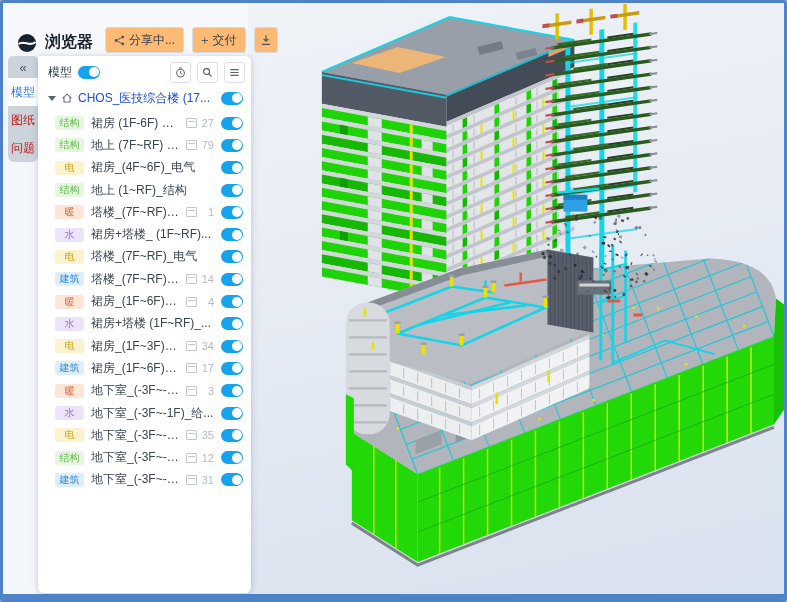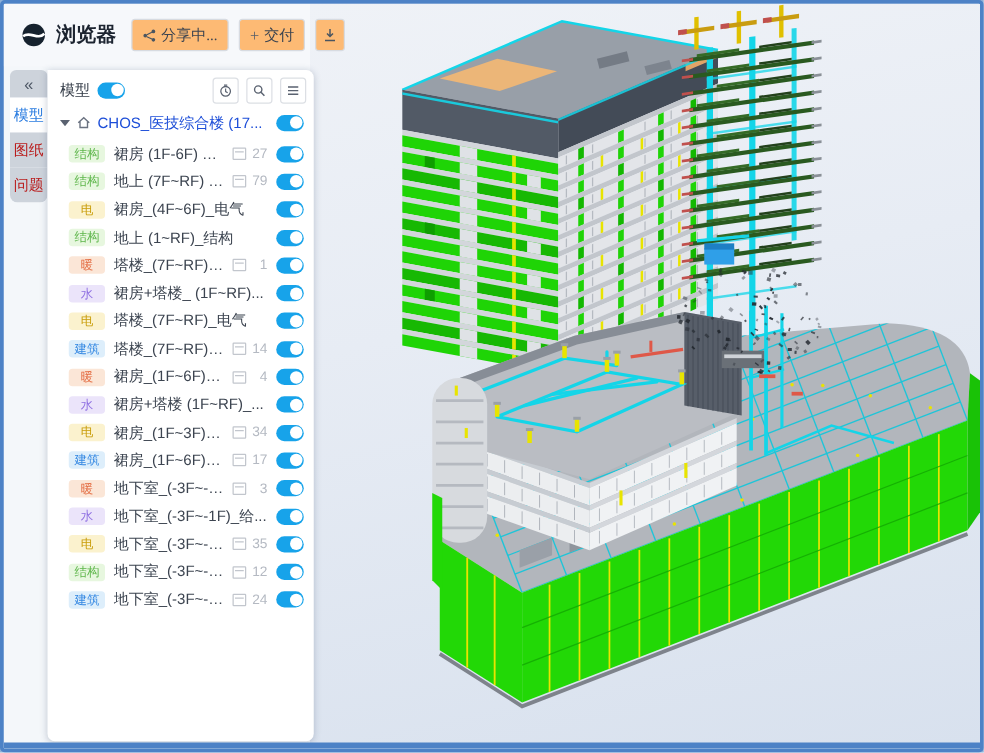--- a/index.html
+++ b/index.html
@@ -7,21 +7,21 @@
           background:#f4f7fa;overflow:hidden;}
   .bottom-strip{position:absolute;left:0;right:0;bottom:0;height:5px;background:#4d82c6;z-index:40;}
 
   
   .viewport{position:absolute;left:245px;top:0;right:0;bottom:3px;
             background:linear-gradient(168deg,#eff2f7 0%,#e7ecf4 40%,#d8e1ee 100%);}
   .viewport svg{position:absolute;inset:0;width:100%;height:100%;}
 
   
   .topbar{position:absolute;left:0;top:0;width:245px;height:50px;background:#f6f8fb;z-index:5;
-          display:flex;align-items:center;padding-left:14px;box-sizing:border-box;gap:8px;font-family:Liberation Serif, serif;}
+          display:flex;align-items:flex-end;padding-left:14px;box-sizing:border-box;gap:8px;}
   .logo{width:20px;height:20px;flex:0 0 auto;}
   .app-title{font-size:16px;font-weight:bold;color:#1c2430;margin-right:4px;white-space:nowrap;}
   .tb-btn{display:inline-flex;align-items:center;gap:4px;height:24px;padding:0 8px;background:#fdba74;
           border:1px solid #d7dbe1;border-radius:3px;font-size:12px;color:#3c4450;cursor:pointer;white-space:nowrap;}
   .tb-btn svg{display:block;}
   .plus-glyph{font-size:13px;color:#555e6a;line-height:1;}
 
   
   .tabstrip{position:absolute;left:5px;top:53px;width:30px;z-index:6;}
   .collapse-btn{height:22px;background:#cdd3db;border-radius:5px 5px 0 0;display:flex;align-items:center;justify-content:center;
@@ -904,21 +904,21 @@
             <span class="bicon"></span>
             <span class="bcount">12</span>
           </span>
           <span class="toggle"></span>
         </div>
         <div class="row">
           <span class="pill" style="background: rgb(221, 238, 251); color: rgb(51, 135, 226);">建筑</span>
           <span class="row-name">地下室_(-3F~-1F)_建筑</span>
           <span class="badge">
             <span class="bicon"></span>
-            <span class="bcount">24</span>
+            <span class="bcount">31</span>
           </span>
           <span class="toggle"></span>
         </div>
       </div>
   </div>
 
   <div class="bottom-strip"></div>
 </div>
 
 </body></html>

